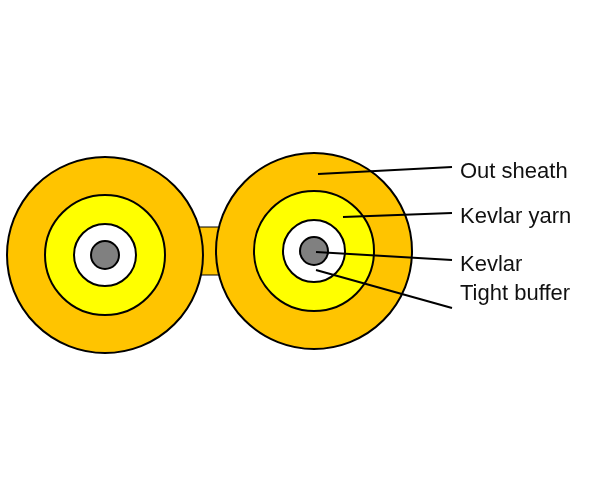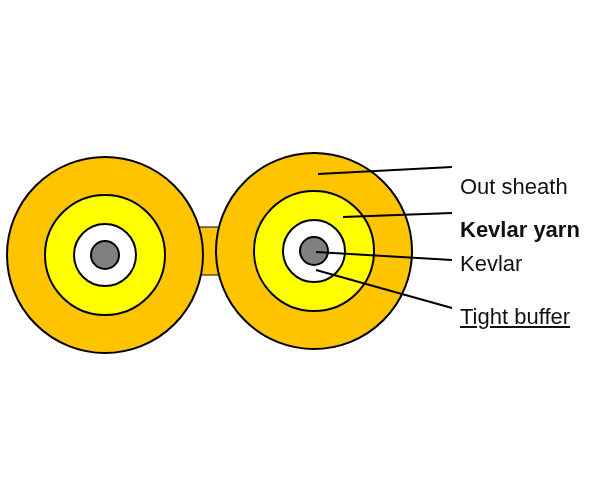--- a/index.html
+++ b/index.html
@@ -29,16 +29,16 @@
     <circle cx="314" cy="251" r="31" fill="#FFFFFF" stroke="#000" stroke-width="2"></circle>
     <circle cx="314" cy="251" r="14" fill="#808080" stroke="#000" stroke-width="2"></circle>
   </g>
 
   <line x1="318" y1="174" x2="452" y2="167" stroke="#000" stroke-width="2"></line>
   <line x1="343" y1="217" x2="452" y2="213" stroke="#000" stroke-width="2"></line>
   <line x1="316" y1="252" x2="452" y2="260" stroke="#000" stroke-width="2"></line>
   <line x1="316" y1="270" x2="452" y2="308" stroke="#000" stroke-width="2"></line>
 </svg>
 
-<div class="lbl" style="left:460px;top:174px;">Out sheath</div>
-<div class="lbl" style="left:460px;top:217px;font-weight:bold;">Kevlar yarn</div>
+<div class="lbl" style="left:460px;top:158px;">Out sheath</div>
+<div class="lbl" style="left:460px;top:203px;">Kevlar yarn</div>
 <div class="lbl" style="left:460px;top:251px;">Kevlar</div>
-<div class="lbl" style="left:460px;top:304px;text-decoration:underline;">Tight buffer</div>
+<div class="lbl" style="left:460px;top:280px;">Tight buffer</div>
 
 </body></html>

